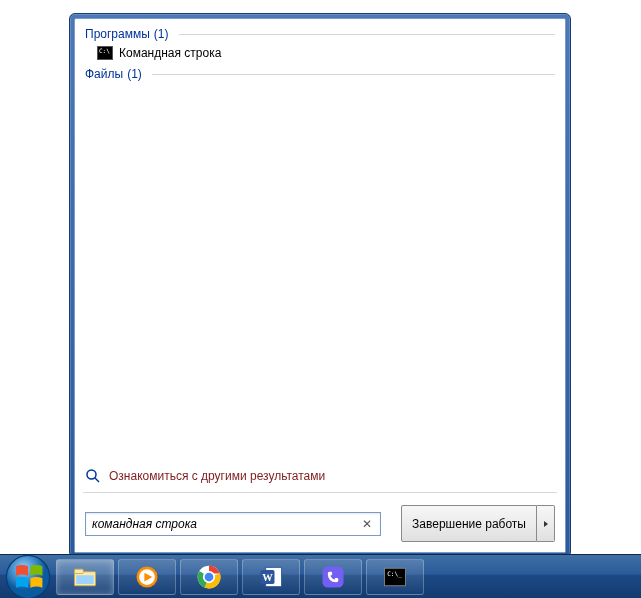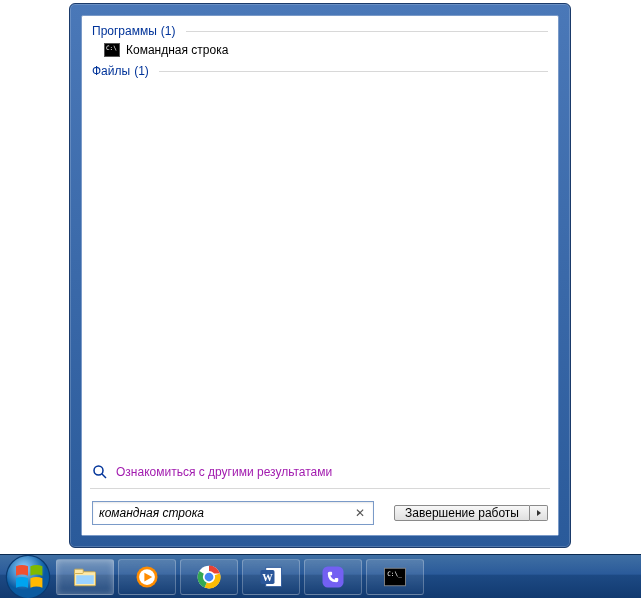--- a/index.html
+++ b/index.html
@@ -8,27 +8,27 @@
     font-size: 12px;
     background: #fff;
     width: 641px;
     height: 598px;
     position: relative;
     overflow: hidden;
   }
   .start-panel {
     position: absolute;
     left: 69px;
-    top: 3px;
+    top: 13px;
     width: 502px;
     height: 545px;
     background: linear-gradient(to bottom, #4a78b8, #2a5a9a);
     border: 1px solid #1a3a6a;
     border-radius: 6px;
-    padding: 11px;
+    padding: 4px;
     box-shadow: inset 0 0 0 1px rgba(255,255,255,0.18);
   }
   .inner {
     background: #fff;
     width: 100%;
     height: 100%;
     border: 1px solid #7a9ac8;
     border-radius: 2px;
     display: flex;
     flex-direction: column;
@@ -83,21 +83,21 @@
     position: absolute;
     left: 2px; top: 3px; right: 2px;
     height: 1px; background: #888;
     box-shadow: 0 3px 0 #888, 0 6px 0 #888;
   }
   .see-more {
     display: flex;
     align-items: center;
     gap: 8px;
     padding: 6px 10px;
-    color: #a21caf;
+    color: #7f1d1d;
     cursor: pointer;
   }
   .see-more svg { width: 16px; height: 16px; }
   .divider {
     height: 1px;
     background: #d8d8d8;
     margin: 2px 8px;
   }
   .bottom-row {
     display: flex;
@@ -127,21 +127,21 @@
   }
   .clear-x {
     color: #555;
     font-size: 12px;
     padding: 0 4px;
     cursor: pointer;
   }
   .shutdown-group {
     display: flex;
     align-items: stretch;
-    height: 16px;
+    height: 37px;
   }
   .shutdown-btn {
     background: linear-gradient(#f7f7f7, #e0e0e0);
     border: 1px solid #8a8a8a;
     font-size: 12px;
     padding: 0 10px;
     display: flex;
     align-items: center;
     cursor: default;
     border-radius: 2px 0 0 2px;

